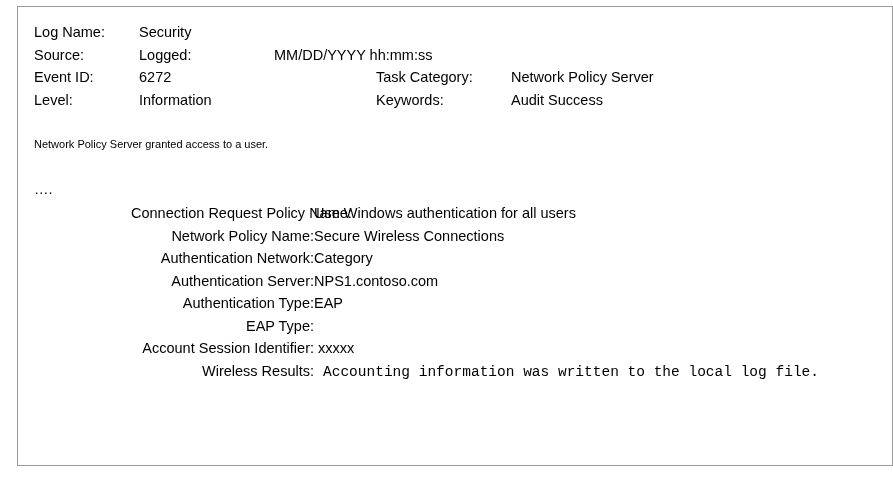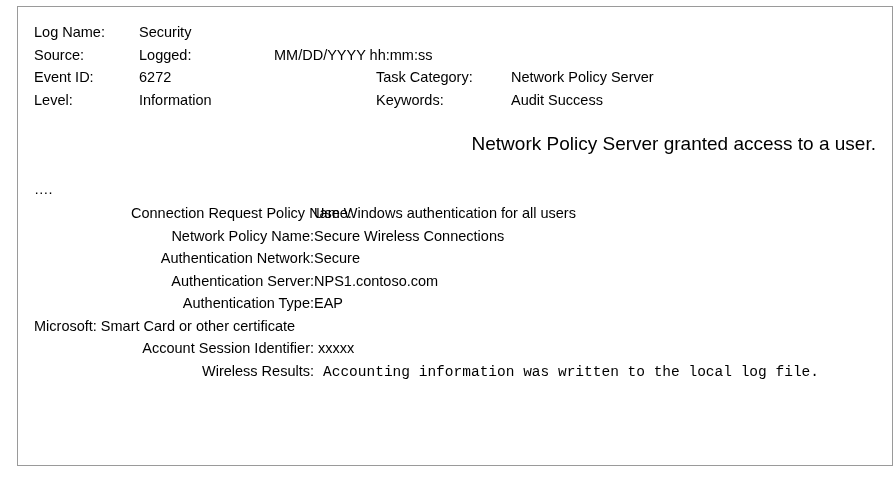--- a/index.html
+++ b/index.html
@@ -33,25 +33,24 @@
     display: flex;
     align-items: baseline;
     white-space: nowrap;
   }
   .hlabel-a { width: 105px; flex: 0 0 105px; }
   .hval-a   { width: 237px; flex: 0 0 237px; }
   .hlabel-b { width: 135px; flex: 0 0 135px; }
   .hval-b   { flex: 0 0 auto; }
 
   .body-text {
-    font-size: 19px;
+    font-size: 11px;
     line-height: 22.5px;
     margin-top: 22px;
     white-space: pre-wrap;
-    text-align: right;
   }
   .ellipsis-line {
     font-size: 14.5px;
     line-height: 22.5px;
     margin-top: 22px;
   }
   .auth-heading {
     font-size: 14.5px;
     line-height: 22.5px;
     margin-top: 24px;
@@ -127,35 +126,35 @@
       <span class="dval">Use Windows authentication for all users</span>
     </div>
 
     <div class="drow">
       <span class="dlabel">Network Policy Name:</span>
       <span class="dval">Secure Wireless Connections</span>
     </div>
 
     <div class="drow">
       <span class="dlabel">Authentication Network:</span>
-      <span class="dval">Secure</span>
+      <span class="dval">Category</span>
     </div>
 
     <div class="drow">
       <span class="dlabel">Authentication Server:</span>
       <span class="dval">NPS1.contoso.com</span>
     </div>
 
     <div class="drow">
       <span class="dlabel">Authentication Type:</span>
       <span class="dval">EAP</span>
     </div>
 
     <div class="drow">
-      <span class="dval">Microsoft: Smart Card or other certificate</span>
+      <span class="dlabel">EAP Type:</span>
     </div>
 
     <div class="drow">
       <span class="dlabel">Account Session Identifier:</span>
       <span class="dval indent-1">xxxxx</span>
     </div>
 
     <div class="drow">
       <span class="dlabel">Wireless Results:</span>
       <span class="dval indent-2">Accounting information was written to the local log file.</span>

